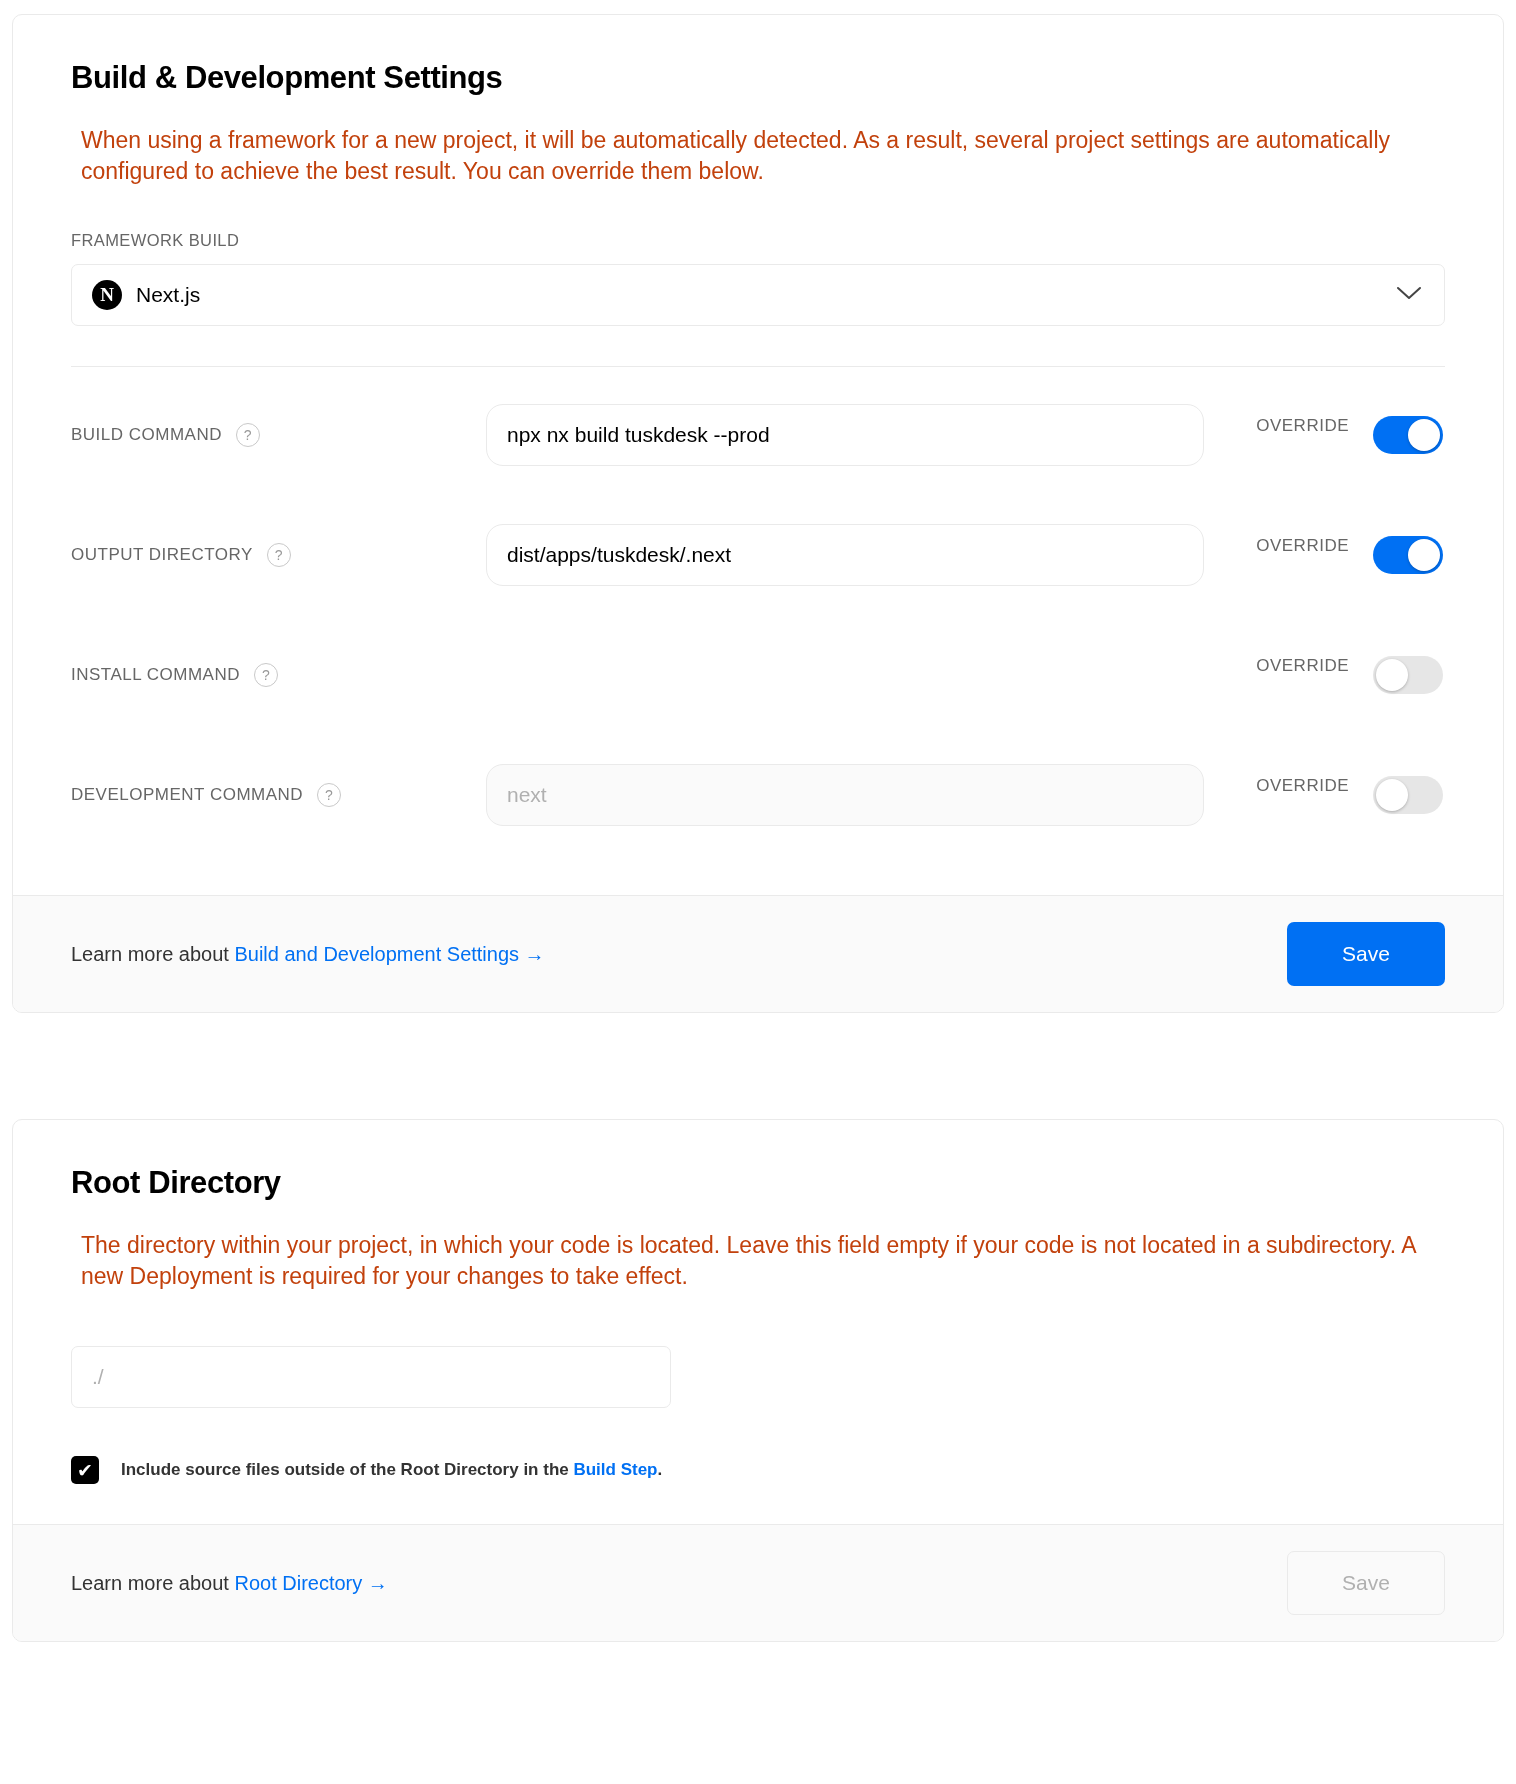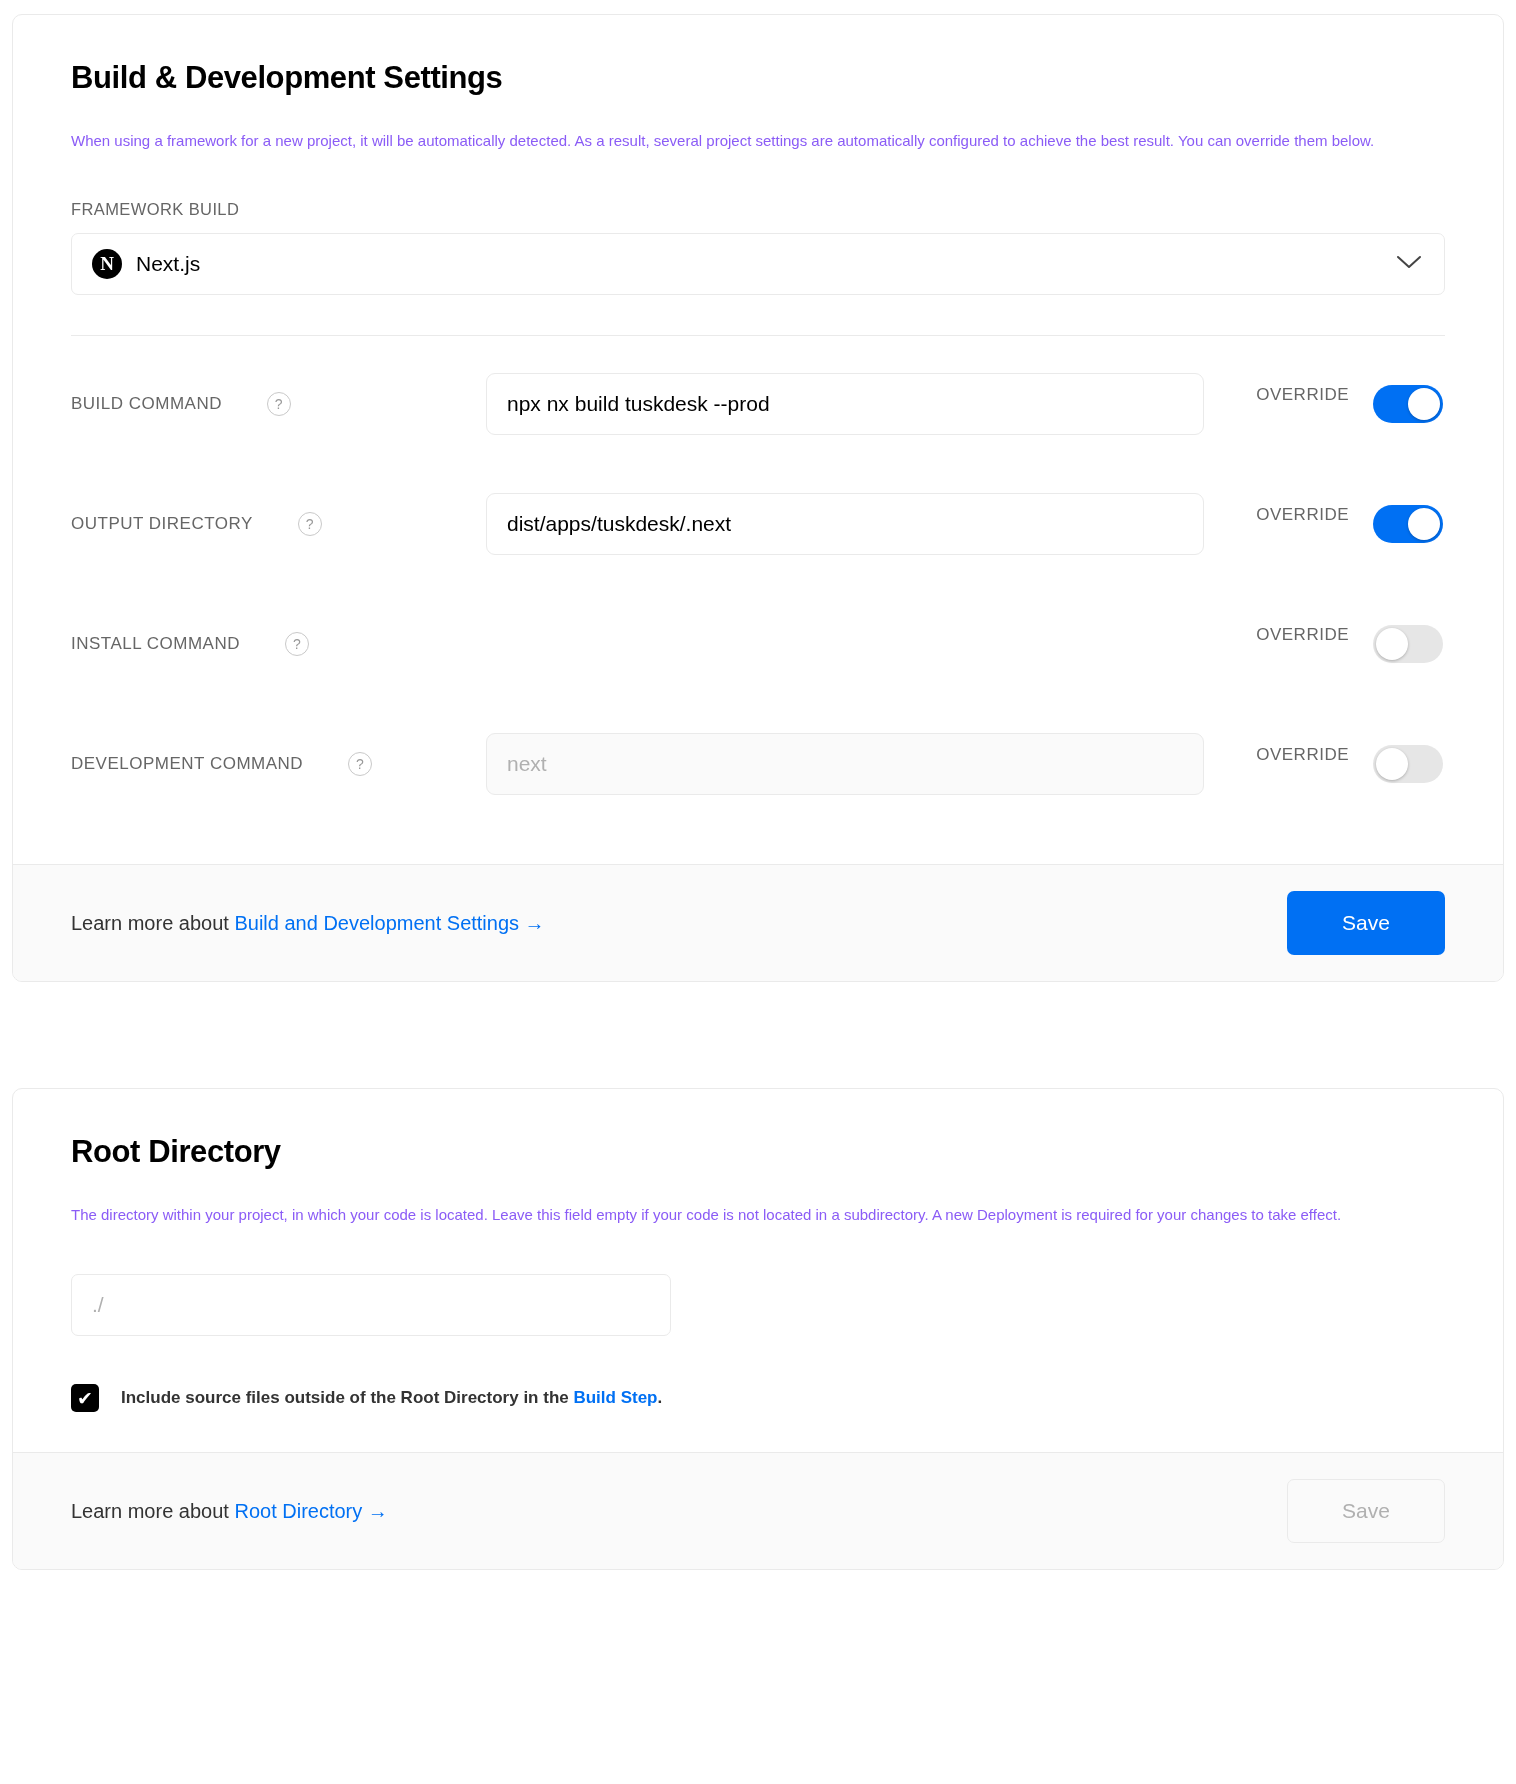--- a/index.html
+++ b/index.html
@@ -25,24 +25,24 @@
   .card-body { padding: 44px 58px 40px 58px; }
   h2.card-title {
     font-size: 31px;
     line-height: 38px;
     font-weight: bold;
     letter-spacing: -0.4px;
     margin: 0 0 28px 0;
     color: #000;
   }
   p.card-desc {
-    font-size: 15px;
+    font-size: 23px;
     line-height: 31px;
-    color: #8b5cf6;
-    margin: 0;
+    color: #c2410c;
+    margin: 10px;
     max-width: 1380px;
   }
   .field-label-top {
     font-size: 16.5px;
     letter-spacing: 0.4px;
     color: #666666;
     margin-top: 44px;
     margin-bottom: 14px;
   }
   .select-wrap {
@@ -90,41 +90,40 @@
     height: 120px;
   }
   .row-label {
     width: 415px;
     display: flex;
     align-items: center;
     font-size: 17px;
     letter-spacing: 0.5px;
     color: #666666;
     flex: 0 0 auto;
-    gap: 31px;
   }
   .row-label .txt { white-space: nowrap; }
   .help {
     width: 24px;
     height: 24px;
     border: 1.5px solid #c9c9c9;
     border-radius: 50%;
     color: #999;
     font-size: 14px;
     display: inline-flex;
     align-items: center;
     justify-content: center;
     margin-left: 14px;
     flex: 0 0 auto;
   }
   .input {
     width: 718px;
     height: 62px;
     border: 1px solid #eaeaea;
-    border-radius: 9px;
+    border-radius: 17px;
     background: #fff;
     font-size: 21px;
     color: #000;
     padding: 16px 20px;
     font-family: "Liberation Sans", sans-serif;
     outline: none;
   }
   .input.disabled {
     background: #fafafa;
     color: #999;

